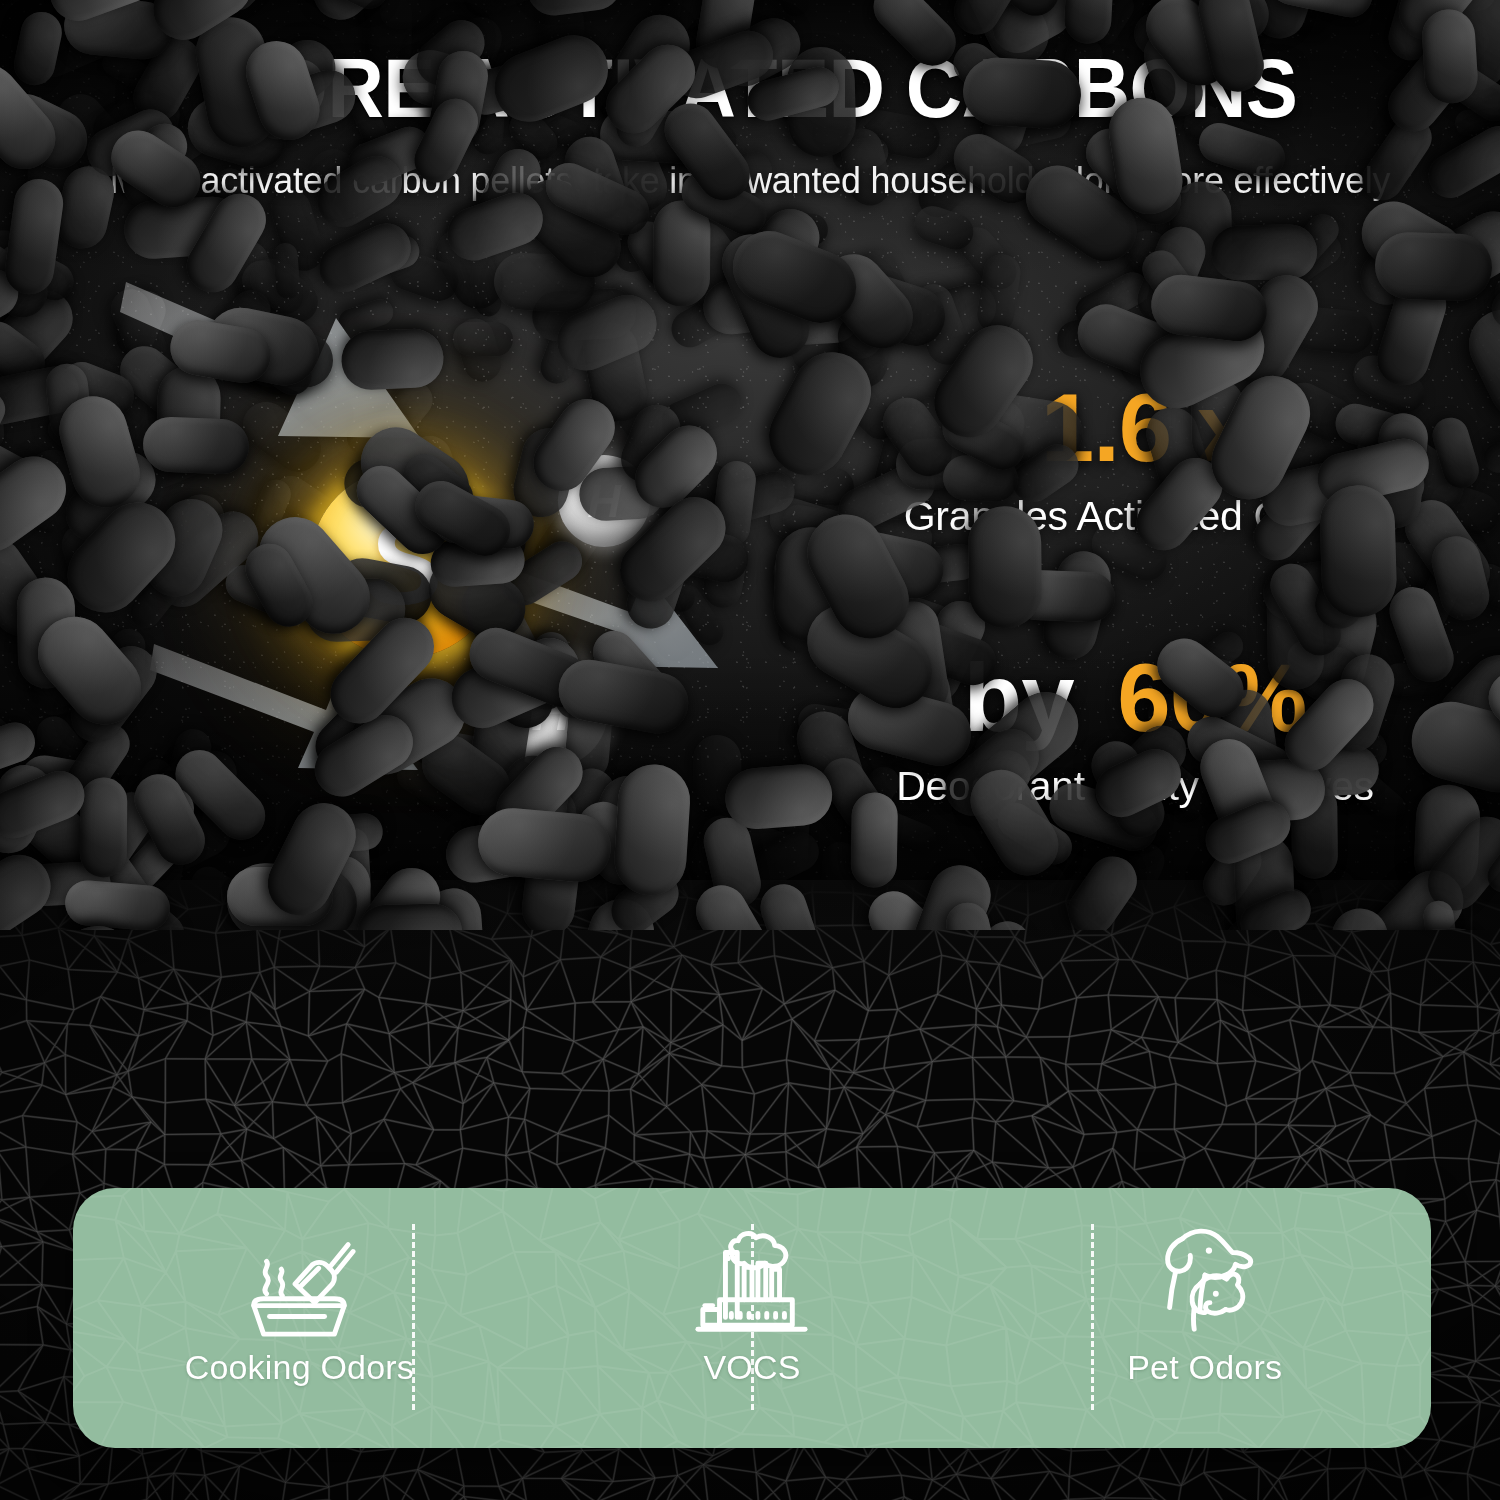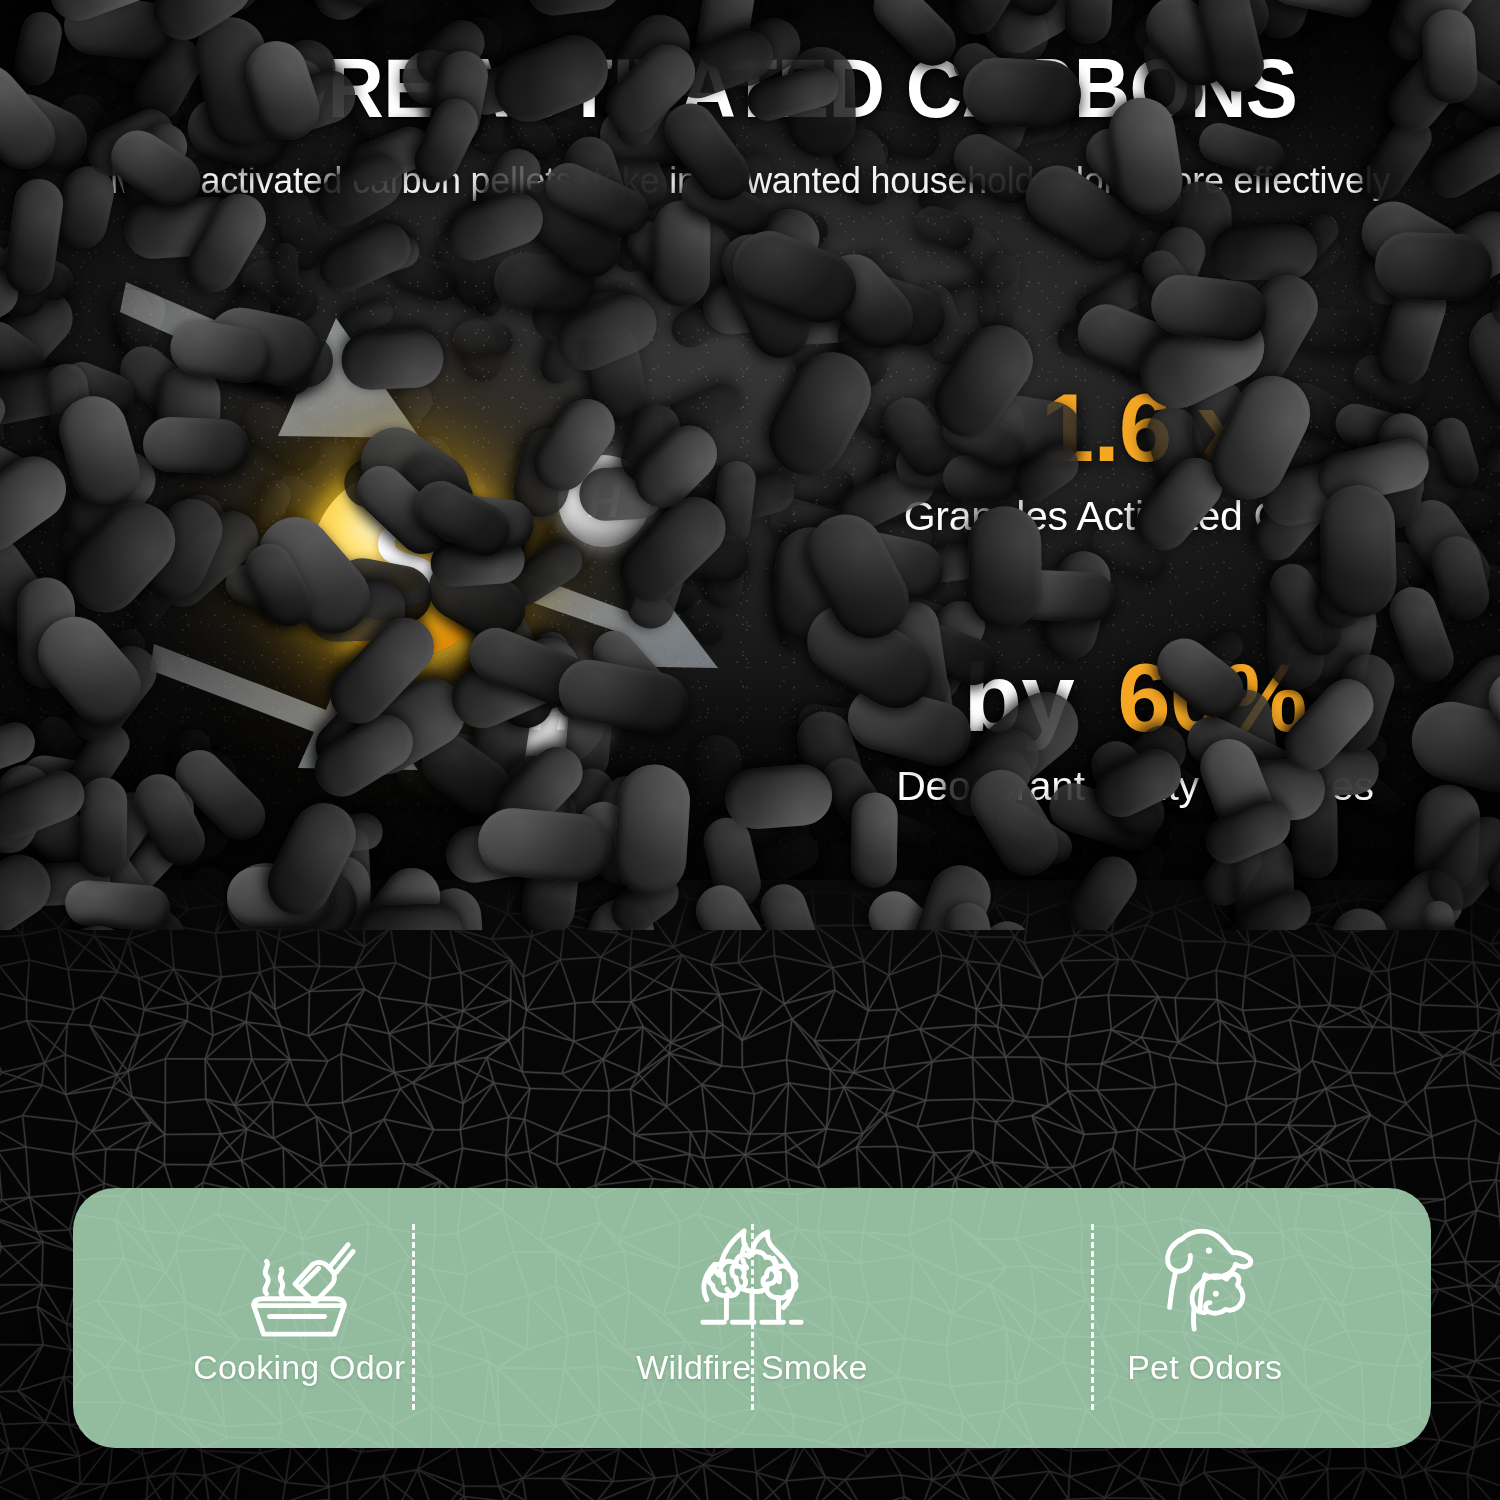--- a/index.html
+++ b/index.html
@@ -778,54 +778,52 @@
             <path d="M62 64 L80 46"></path>
 
             <path d="M92 44 L110 22"></path>
             <path d="M98 50 L115 29"></path>
 
             <path d="M14 84 L106 84 L96 113 L24 113 Z"></path>
             <path d="M14 84 C14 79 18 77 24 77 L96 77 C102 77 106 79 106 84"></path>
             <path d="M30 95 L86 95"></path>
           </svg>
         </div>
-        <div class="lbl">Cooking Odor</div>
+        <div class="lbl">Cooking Odors</div>
       </div>
+
 
       <div class="feat">
         <div class="ic">
           <svg viewBox="0 0 120 120" width="118" height="118" fill="none" stroke="#ffffff" stroke-width="5" stroke-linecap="round" stroke-linejoin="round">
 
-            <path d="M14 78 C6 62 16 48 22 42 C22 50 26 53 29 54 C25 38 36 20 52 8
-                     C49 22 55 28 61 31 C60 18 70 12 76 9 C74 20 82 26 88 32
-                     C96 40 104 52 102 66 C100 76 96 82 92 86"></path>
-
-            <path d="M53 22 C48 32 50 41 56 47" stroke-dasharray="9 7"></path>
-            <path d="M82 36 C88 45 90 56 86 66" stroke-dasharray="9 7"></path>
-            <path d="M31 52 C30 60 33 67 38 71" stroke-dasharray="9 7"></path>
-
-            <path d="M34 97 L34 74"></path>
-            <path d="M34 74 C25 74 20 69 20 63 C15 61 14 54 19 51 C18 44 24 40 30 43
-                     C33 37 42 38 44 44 C50 43 54 49 51 55 C56 59 53 67 46 67
-                     C46 72 41 75 34 74"></path>
-            <path d="M60 99 L60 69"></path>
-            <path d="M60 69 C49 69 43 63 44 56 C38 53 38 45 44 42 C43 34 51 30 57 34
-                     C61 27 71 28 74 35 C81 34 86 41 82 48 C88 53 84 62 76 62
-                     C76 68 69 71 60 69"></path>
-            <path d="M87 97 L87 76"></path>
-            <path d="M87 76 C79 76 74 71 75 65 C70 63 70 56 75 54 C74 48 80 44 85 47
-                     C88 42 96 43 98 48 C103 48 106 54 103 59 C107 63 104 70 97 70
-                     C97 74 93 77 87 76"></path>
-
-            <path d="M10 101 L110 101" stroke-dasharray="22 8"></path>
+            <path d="M40 28 C36 24 40 17 46 18 C48 10 60 8 64 15 C72 10 83 15 83 23
+                     C92 23 97 31 93 38 C89 45 78 46 73 41 C68 47 57 47 52 41
+                     C46 43 39 38 40 31"></path>
+            <path d="M36 36 C33 33 35 28 40 29" stroke-dasharray="7 6"></path>
+
+            <path d="M33 96 L33 30 L45 30 L45 96"></path>
+
+            <path d="M52 78 L52 45 L60 45 L60 78"></path>
+            <path d="M66 78 L66 41 L74 41 L74 78"></path>
+            <path d="M80 78 L80 47 L88 47 L88 78"></path>
+
+            <path d="M27 78 L101 78 L101 104 L27 104 Z"></path>
+
+            <path d="M10 88 L27 88 L27 104 L10 104 Z"></path>
+            <path d="M12 84 L20 84"></path>
+
+            <path d="M39 92 L39 96 M48 92 L48 96 M57 92 L57 96 M66 92 L66 96
+                     M75 92 L75 96 M84 92 L84 96 M93 92 L93 96"></path>
+
+            <path d="M5 108 L114 108"></path>
           </svg>
         </div>
-        <div class="lbl">Wildfire Smoke</div>
+        <div class="lbl">VOCS</div>
       </div>
-
 
       <div class="feat">
         <div class="ic">
           <svg viewBox="0 0 120 120" width="118" height="118" fill="none" stroke="#ffffff" stroke-width="5" stroke-linecap="round" stroke-linejoin="round">
 
             <path d="M37 16 C48 6 63 6 73 14 C80 20 84 26 88 30
                      C94 30 100 32 104 35 C108 38 107 43 102 44
                      C98 45 94 44 91 42 C90 47 86 51 81 53
                      C74 56 66 56 60 53"></path>
 

